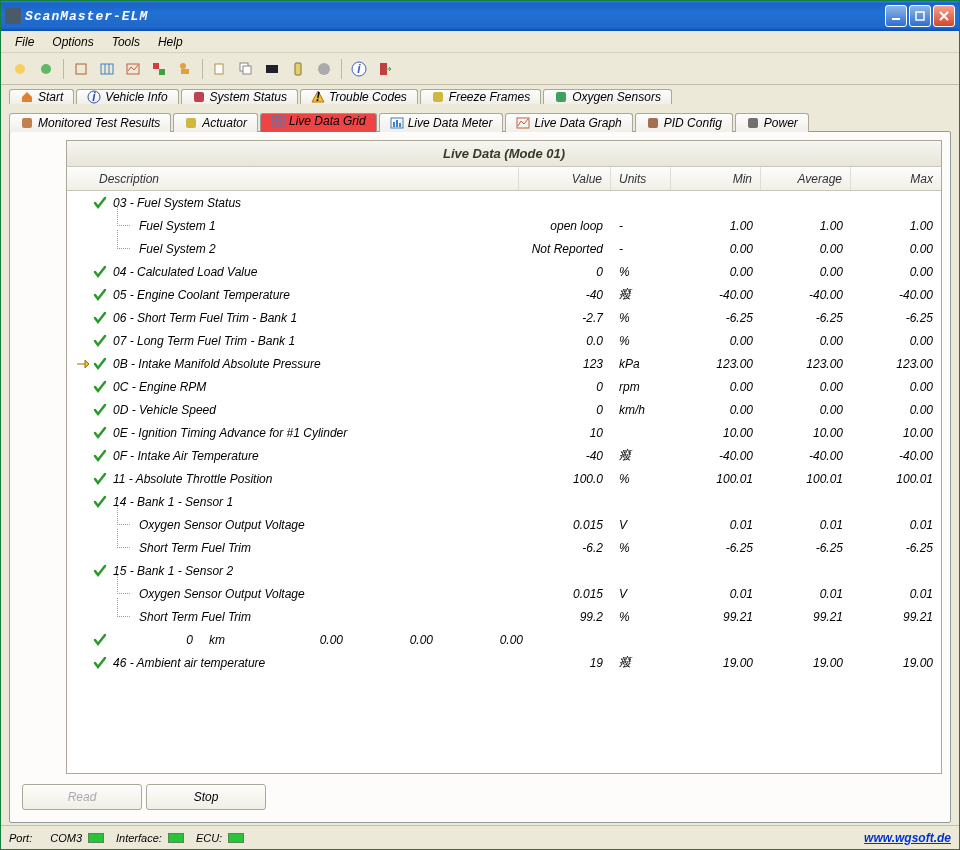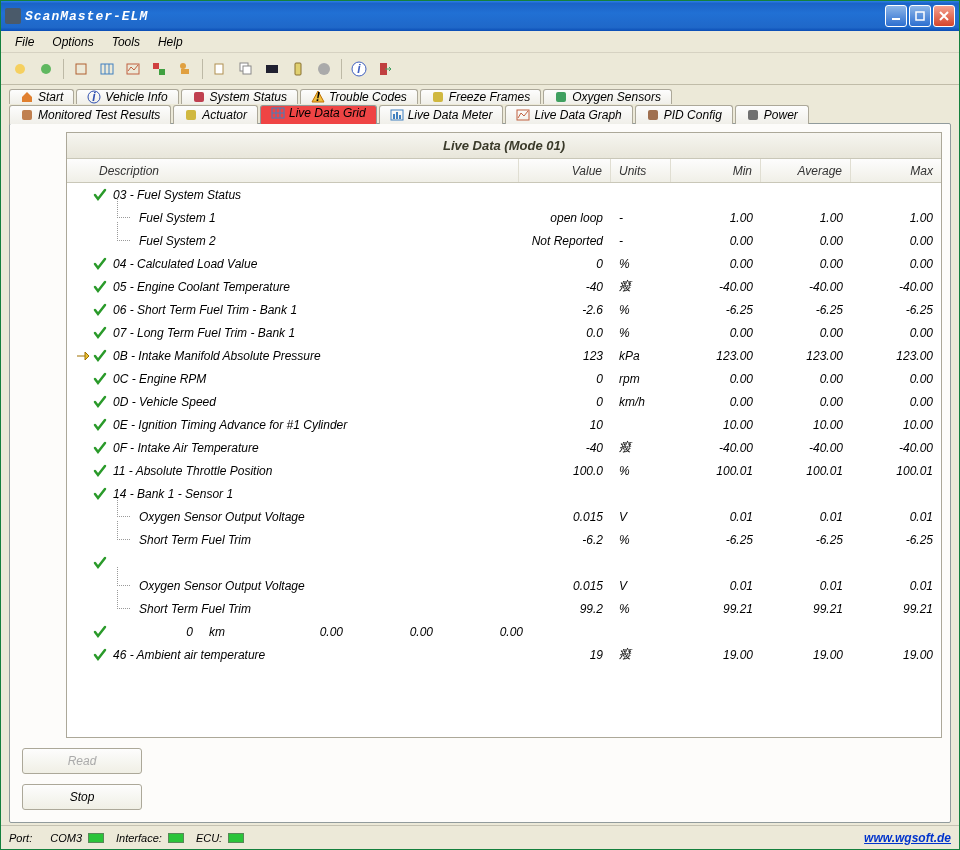--- a/index.html
+++ b/index.html
@@ -50,21 +50,21 @@
 .grid-row.child .row-desc::before { content: ""; position: absolute; left: 8px; top: -12px; bottom: 50%; width: 12px; border-left: 1px dotted #999; border-bottom: 1px dotted #999; }
 .grid-row .row-val { width: 92px; text-align: right; padding-right: 8px; }
 .grid-row .row-units { width: 60px; padding-left: 8px; }
 .grid-row .row-min { width: 90px; text-align: right; padding-right: 8px; }
 .grid-row .row-avg { width: 90px; text-align: right; padding-right: 8px; }
 .grid-row .row-max { width: 90px; text-align: right; padding-right: 8px; }
 
 .check-icon { width: 14px; height: 14px; }
 .arrow-icon { width: 14px; height: 10px; }
 
-.button-row { display: flex; gap: 10px; padding: 10px 4px 4px 4px; flex-direction: column; }
+.button-row { display: flex; gap: 4px; padding: 10px 4px 4px 4px; }
 .btn { width: 120px; height: 26px; border: 1px solid #aca899; border-radius: 3px; background: linear-gradient(to bottom, #fdfdfd, #f0efe5); display: flex; align-items: center; justify-content: center; cursor: pointer; }
 .btn.disabled { color: #aaa; }
 
 .statusbar { height: 24px; background: #ece9d8; border-top: 1px solid #c5c2b2; display: flex; align-items: center; padding: 0 8px; gap: 6px; }
 .statusbar .sb-label { font-size: 11px; }
 .statusbar .sb-led { width: 16px; height: 10px; background: #2ac43a; border: 1px solid #588858; }
 .statusbar .sb-link { margin-left: auto; color: #0033cc; font-weight: bold; text-decoration: underline; }
 </style>
 </head>
 <body>
@@ -219,21 +219,21 @@
             </svg></span>
           <span>Freeze Frames</span>
         </div>
         <div class="tab tab-hover">
           <span class="tab-icon"><svg width="14" height="14">
               <rect x="2" y="2" width="10" height="10" rx="2" fill="#40a060"></rect>
             </svg></span>
           <span>Oxygen Sensors</span>
         </div>
       </div>
-    <div class="tabs-row" id="tabs2" style="margin-top:2px;">
+    <div class="tabs-row" id="tabs2" style="margin-top:10px;">
         <div class="tab tab-hover">
           <span class="tab-icon"><svg width="14" height="14">
               <rect x="2" y="2" width="10" height="10" rx="2" fill="#c08050"></rect>
             </svg></span>
           <span>Monitored Test Results</span>
         </div>
         <div class="tab tab-hover">
           <span class="tab-icon"><svg width="14" height="14">
               <rect x="2" y="2" width="10" height="10" rx="2" fill="#d0b840"></rect>
             </svg></span>
@@ -353,21 +353,21 @@
               <span class="row-max">-40.00</span>
             </div>
             <div class="grid-row">
               <span class="row-arrow"></span>
               <span class="row-check">
                 <svg class="check-icon" viewBox="0 0 14 14">
                   <path d="M2 7 L5 11 L12 2" stroke="#2a9a2a" stroke-width="2.5" fill="none" stroke-linecap="round"></path>
                 </svg>
               </span>
               <span class="row-desc">06 - Short Term Fuel Trim - Bank 1</span>
-              <span class="row-val">-2.6</span>
+              <span class="row-val">-2.7</span>
               <span class="row-units">%</span>
               <span class="row-min">-6.25</span>
               <span class="row-avg">-6.25</span>
               <span class="row-max">-6.25</span>
             </div>
             <div class="grid-row">
               <span class="row-arrow"></span>
               <span class="row-check">
                 <svg class="check-icon" viewBox="0 0 14 14">
                   <path d="M2 7 L5 11 L12 2" stroke="#2a9a2a" stroke-width="2.5" fill="none" stroke-linecap="round"></path>
@@ -502,20 +502,21 @@
               <span class="row-avg">-6.25</span>
               <span class="row-max">-6.25</span>
             </div>
             <div class="grid-row">
               <span class="row-arrow"></span>
               <span class="row-check">
                 <svg class="check-icon" viewBox="0 0 14 14">
                   <path d="M2 7 L5 11 L12 2" stroke="#2a9a2a" stroke-width="2.5" fill="none" stroke-linecap="round"></path>
                 </svg>
               </span>
+              <span class="row-desc">15 - Bank 1 - Sensor 2</span>
               <span class="row-val"></span>
               <span class="row-units"></span>
               <span class="row-min"></span>
               <span class="row-avg"></span>
               <span class="row-max"></span>
             </div>
             <div class="grid-row child">
               <span class="row-arrow"></span>
               <span class="row-check"></span>
               <span class="row-desc">Oxygen Sensor Output Voltage</span>

